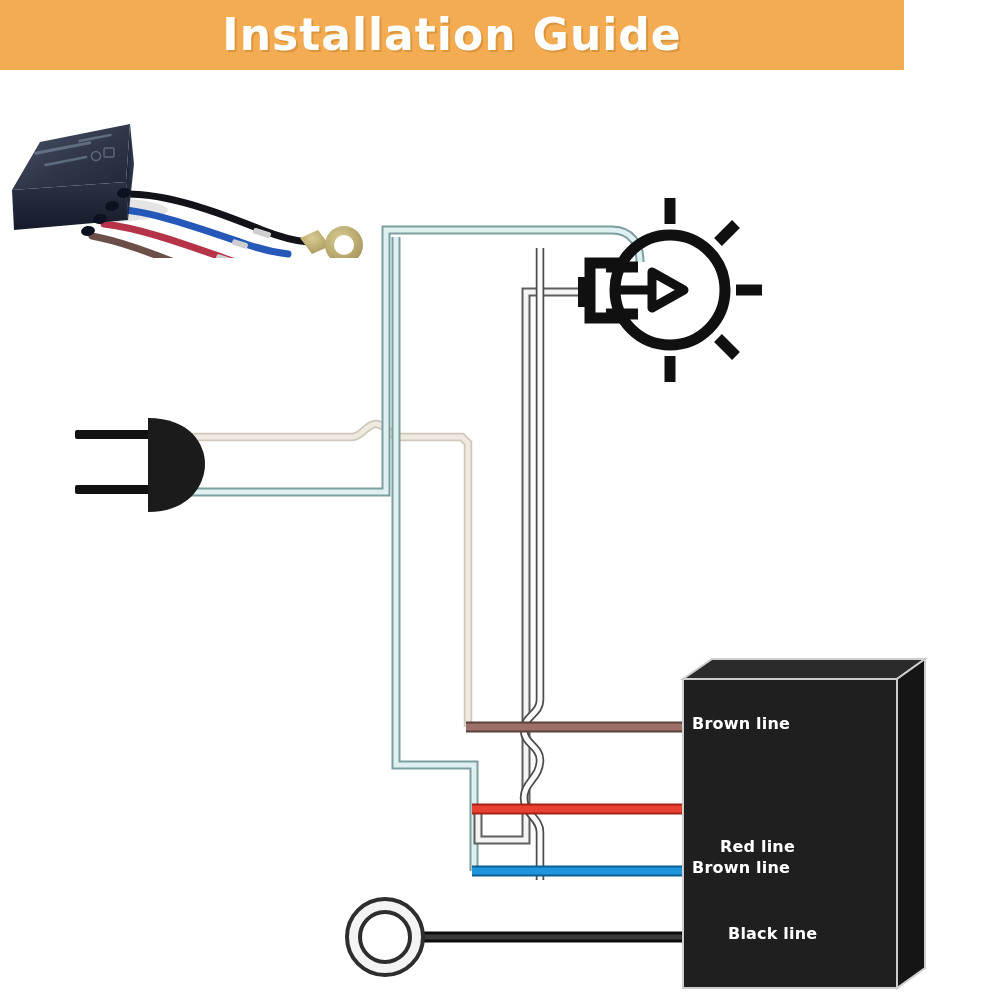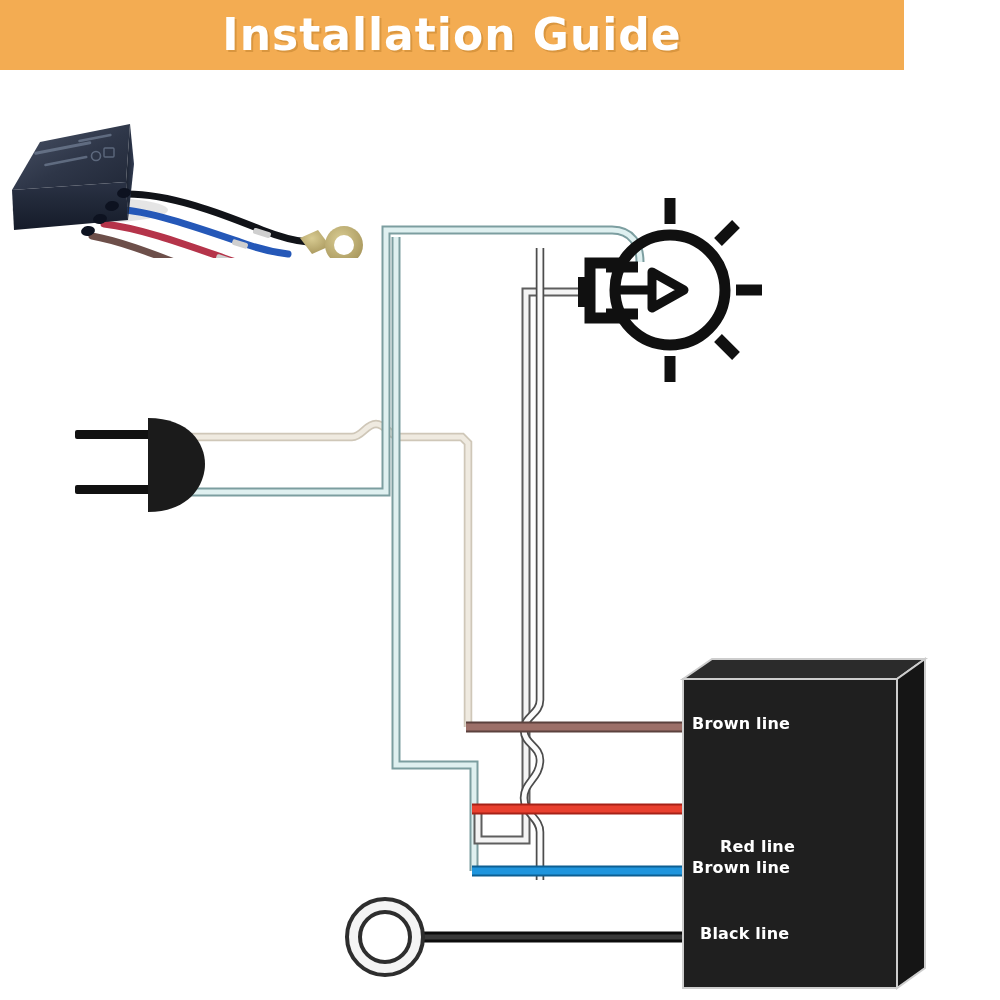--- a/index.html
+++ b/index.html
@@ -208,15 +208,15 @@
 
       <path d="M897,679 L925,659 L925,968 L897,988 Z" fill="#151515" stroke="#cdcdcd" stroke-width="2"></path>
 
       <rect x="683" y="679" width="214" height="309" fill="#1f1f1f" stroke="#cdcdcd" stroke-width="2"></rect>
     </g>
   </svg>
 
   <div class="wire-label" style="left:692px;top:716px;">Brown line</div>
   <div class="wire-label" style="left:720px;top:798px;margin-top:41px;">Red line</div>
   <div class="wire-label" style="left:692px;top:860px;">Brown line</div>
-  <div class="wire-label" style="left:700px;top:926px;text-align:right;">Black line</div>
+  <div class="wire-label" style="left:728px;top:926px;text-align:right;">Black line</div>
 
 </div>
 
 </body></html>

